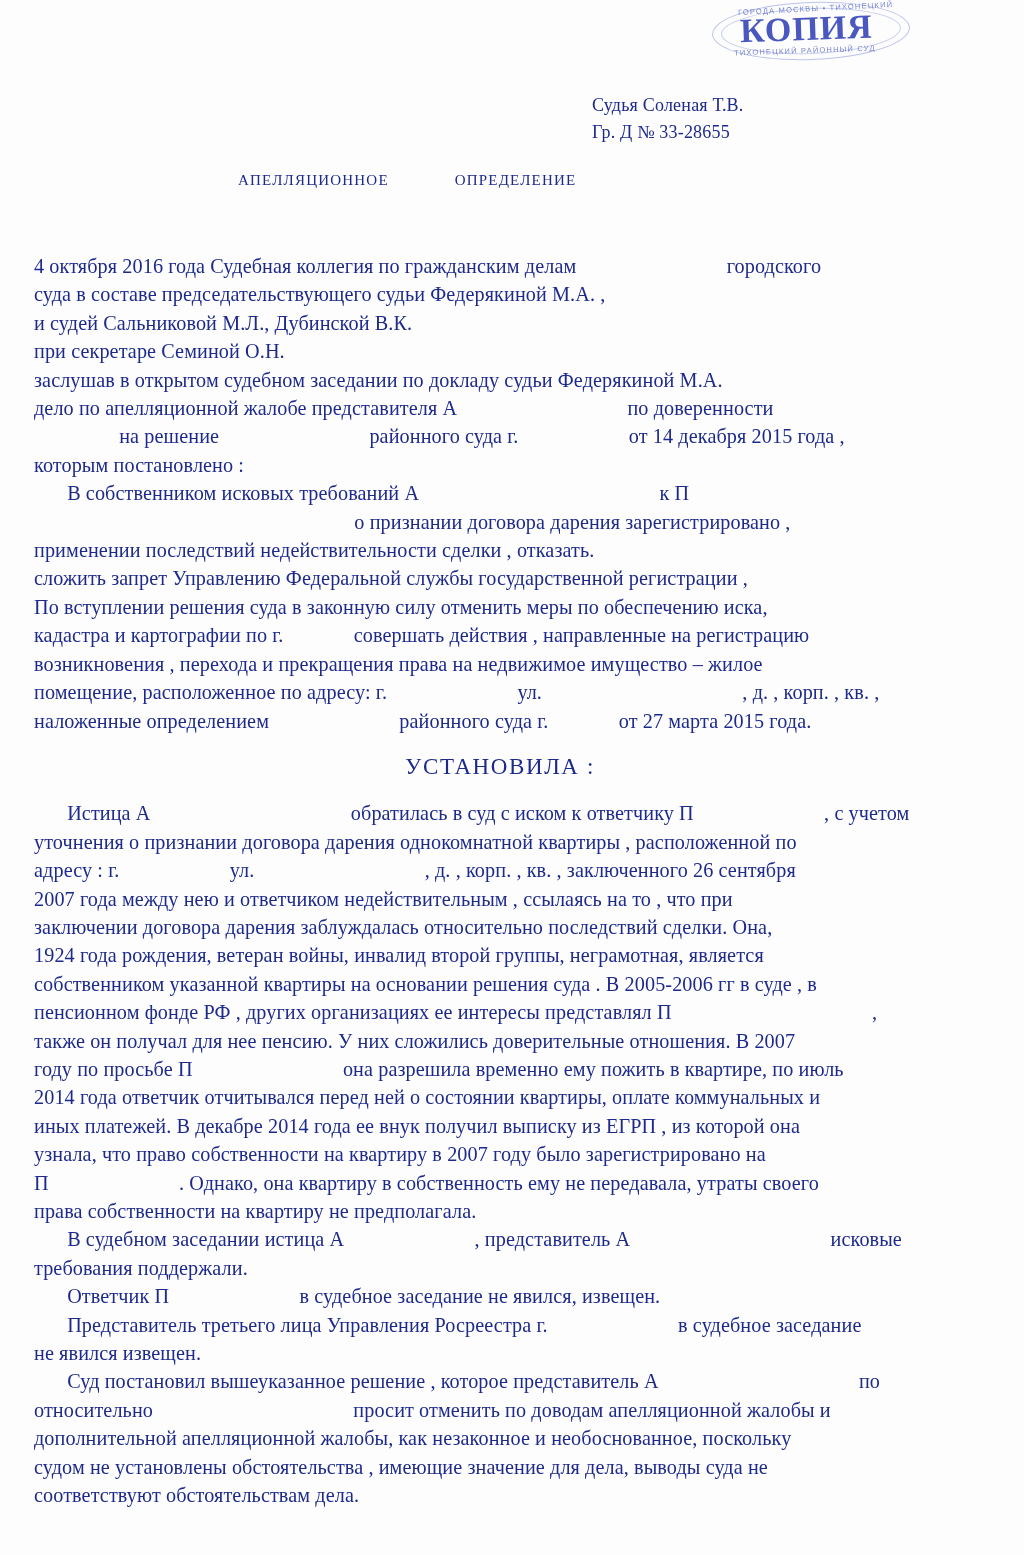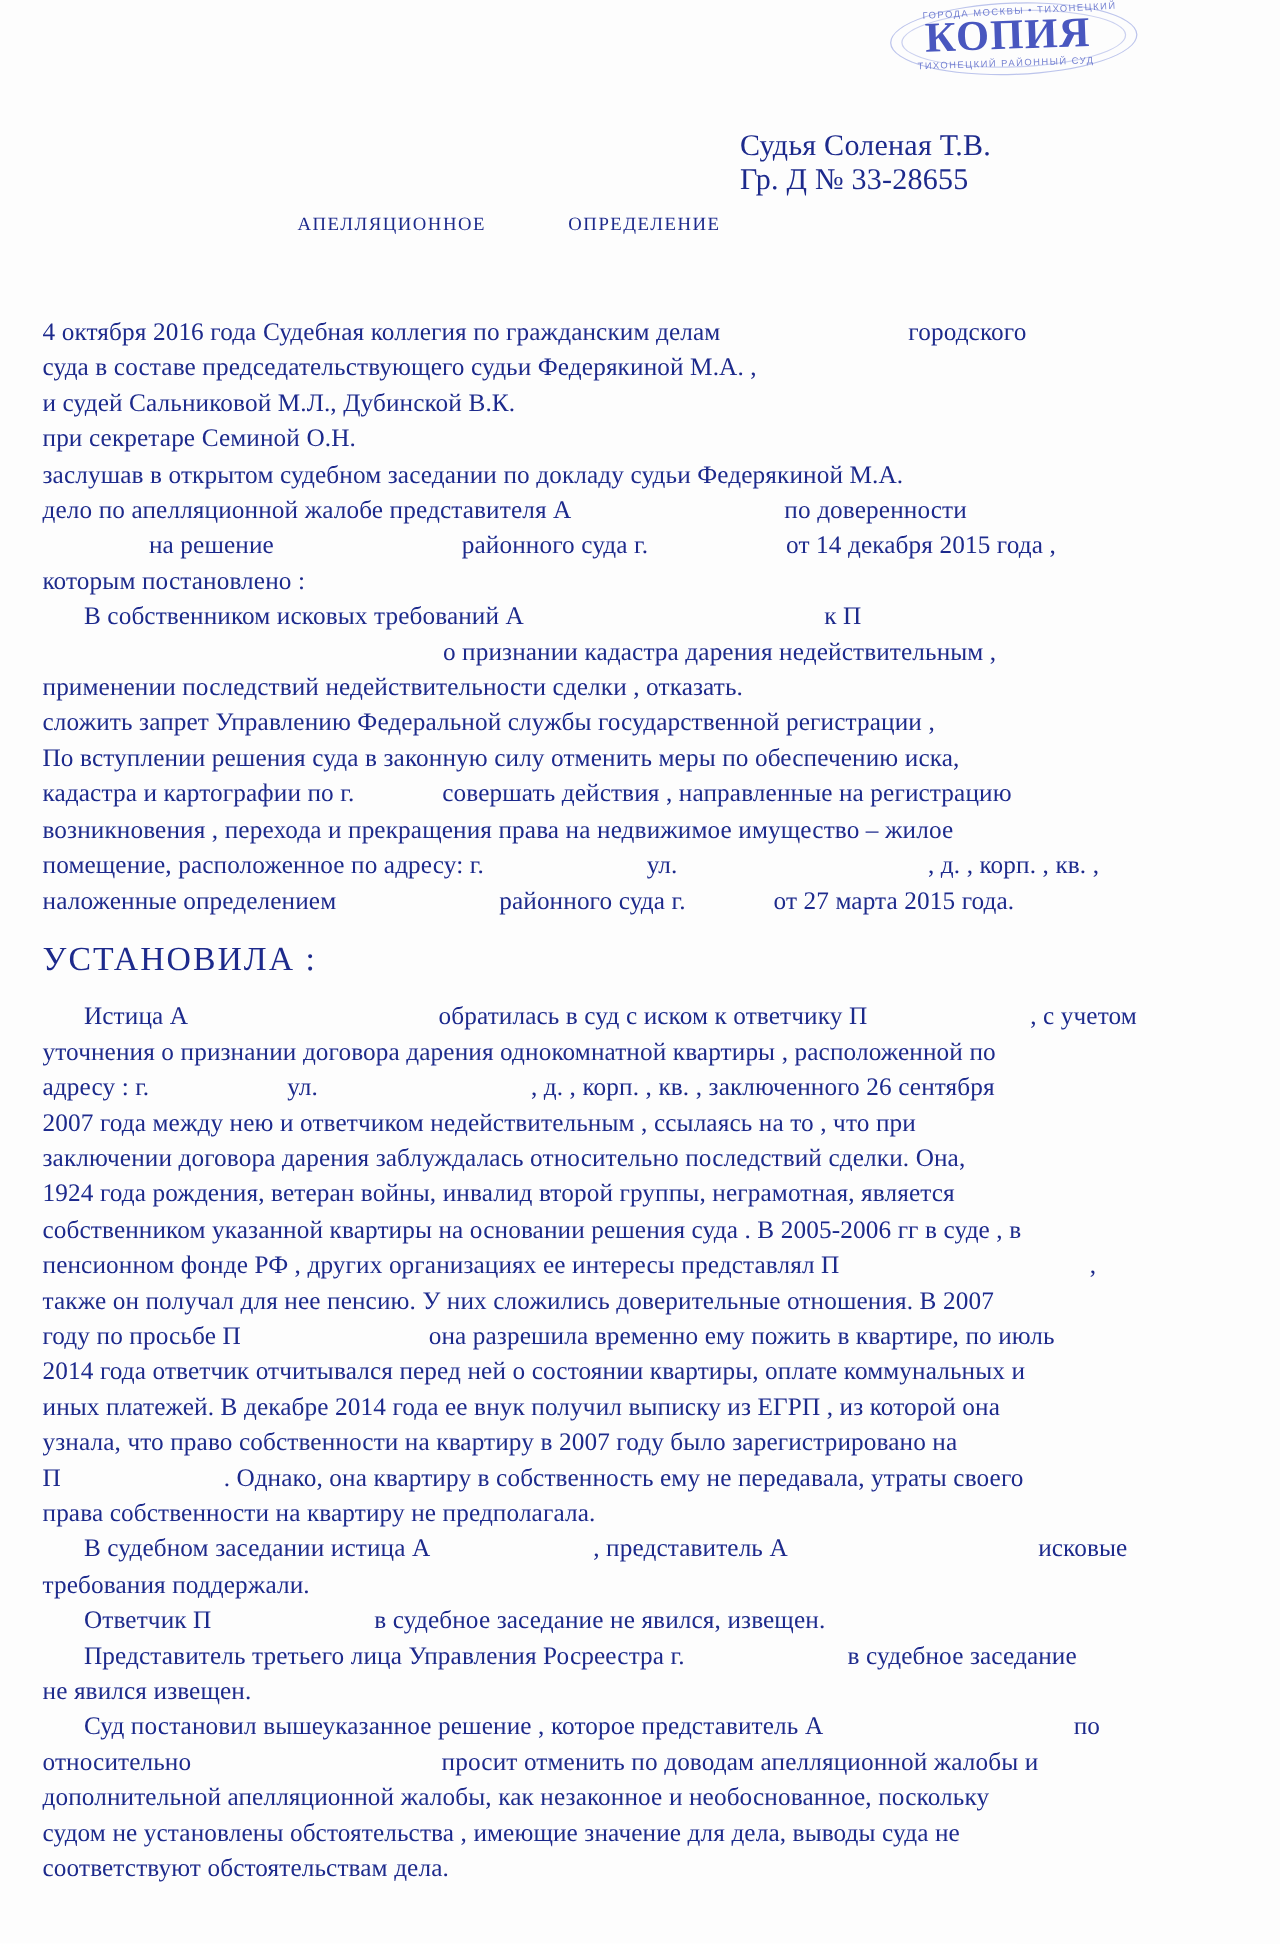--- a/index.html
+++ b/index.html
@@ -69,23 +69,23 @@
     opacity: .75;
     white-space: nowrap;
     font-family: "Liberation Sans", sans-serif;
   }
   .stamp-arc.top { top: 2px; left: 26px; transform: rotate(-3deg); }
   .stamp-arc.bottom { top: 44px; left: 22px; transform: rotate(-2deg); }
 
   
   .judge-block {
     position: absolute;
-    top: 104px;
+    top: 92px;
     left: 592px;
-    font-size: 24px;
+    font-size: 18px;
     line-height: 27px;
     letter-spacing: .2px;
   }
   .doc-title {
     position: absolute;
     top: 172px;
     left: 238px;
     font-size: 15px;
     letter-spacing: 1.2px;
   }
@@ -112,21 +112,22 @@
   .b60 { width: 60px; }
   .b80 { width: 80px; }
   .b100 { width: 100px; }
   .b120 { width: 120px; }
   .b140 { width: 140px; }
   .b160 { width: 160px; }
   .b190 { width: 190px; }
   .b230 { width: 230px; }
 
   .section-head {
-    font-size: 27px;
+    text-align: center;
+    font-size: 23px;
     letter-spacing: 1.6px;
     margin: 18px 0 18px 0;
   }
 </style>
 </head>
 <body>
 
 <div class="page">
 
   <div class="stamp">
@@ -181,21 +182,21 @@
     <p class="nojust">
       <span class="indent"></span>
       <span>В   собственником   исковых требований       А</span>
       <span class="blank b230"></span>
       <span>к П</span>
     </p>
 
     <p class="nojust">
       <span class="blank b230"></span>
       <span class="blank b80"></span>
-      <span>о  признании      кадастра  дарения    недействительным ,</span>
+      <span>о  признании      договора  дарения    зарегистрировано ,</span>
     </p>
 
     <p class="nojust">применении последствий недействительности  сделки , отказать.</p>
 
     <p>сложить  запрет  Управлению  Федеральной  службы  государственной  регистрации ,</p>
     <p>По вступлении решения суда в законную силу отменить меры по обеспечению иска,</p>
 
     <p class="nojust">
       <span>кадастра и картографии по г.</span>
       <span class="blank b60"></span>

